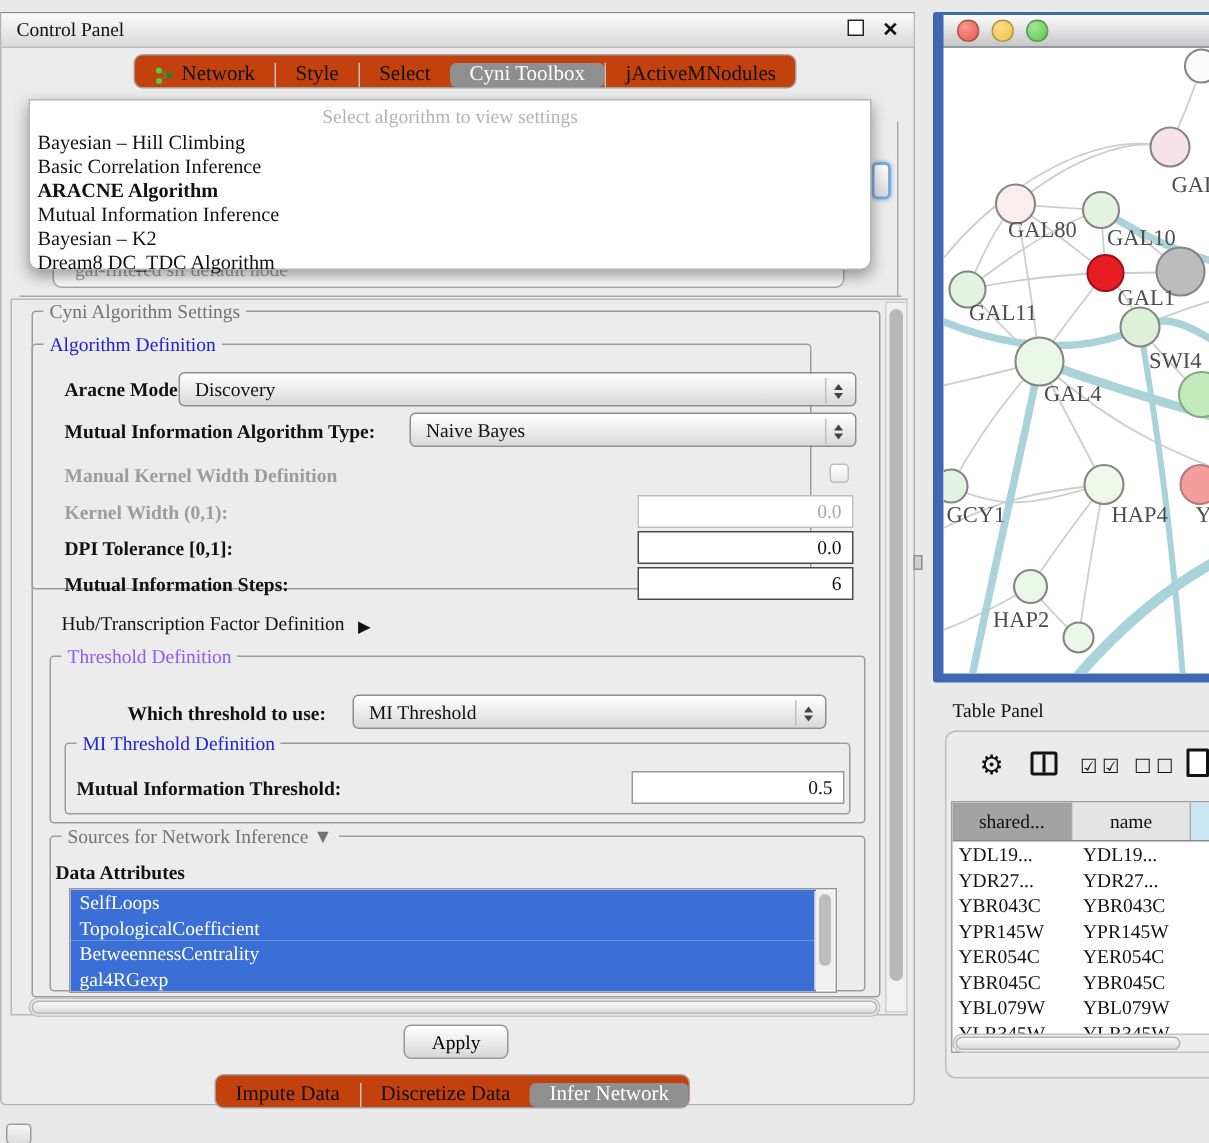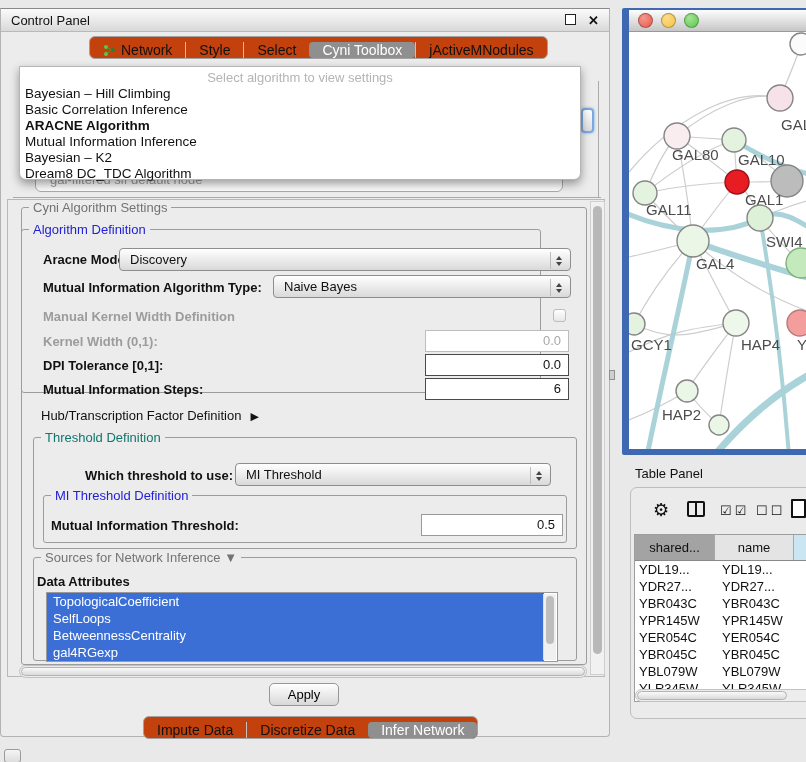--- a/index.html
+++ b/index.html
@@ -1,17 +1,17 @@
 <!DOCTYPE html>
 <html><head>
 <meta charset="utf-8">
 <style>
   html,body{margin:0;padding:0}
   #root{position:relative;width:806px;height:762px;background:#e9e9e9;overflow:hidden;
-        font-family:Liberation Sans, sans-serif;color:#111;}
+        font-family:Liberation Serif, serif;color:#111;}
   .a{position:absolute;box-sizing:border-box}
 
   
   .cp{left:0;top:8px;width:610px;height:729px;background:#ececec;
       border:1px solid #b3b3b3;border-top:1px solid #8a8a8a;border-radius:0 0 4px 4px}
   .cp-title{left:0;top:0;width:100%;height:23px;background:linear-gradient(#fbfbfb,#d9d9d9);
       border-bottom:1px solid #b9b9b9;display:flex;align-items:center;padding:0 10px;font-size:13px}
   .cp-title .t{flex:1}
   .sq{width:9px;height:9px;border:1.5px solid #222;display:inline-block;background:#fff}
   .xx{font-weight:700;font-size:13px;margin-left:12px;cursor:default}
@@ -19,21 +19,21 @@
   
   .tabstrip{display:flex;align-items:flex-end;height:23px;border:1px solid #a2a2a2;
       border-radius:6px;background:#c2410c;font-size:14px;overflow:hidden}
   .tab{display:flex;align-items:center;gap:5px;padding:0 13px;border-left:1px solid #c2c2c2;white-space:nowrap}
   .tab:first-child{border-left:none}
   .tab.sel{background:#8f8f8f;color:#fff;border-left:none;border-radius:4px}
 
   
   .group{border:1px solid #9c9c9c;border-radius:3px;background:transparent}
   .gtitle{position:absolute;top:-8px;left:7px;background:#ececec;padding:0 4px;font-size:13px;white-space:nowrap}
-  .blue{color:#2121d8}.green{color:#0f766e}.dark{color:#737373}
+  .blue{color:#2121d8}.green{color:#8b5cf6}.dark{color:#737373}
   .lbl{font-size:13px;white-space:nowrap}
   .b{font-weight:700}
   .dim{color:#9c9c9c}
 
   .combo{border:1px solid #8e8e8e;border-radius:4px;background:linear-gradient(#ffffff,#d9d9d9);
       display:flex;align-items:center;font-size:13px;padding:0 24px 0 10px;height:23px;white-space:nowrap}
   .spin{position:absolute;right:4px;top:3px;width:15px;height:17px;display:flex;flex-direction:column;
       align-items:center;justify-content:center;border-left:1px solid #bdbdbd}
   .spin i{display:block;width:0;height:0;border:3px solid transparent}
   .spin .up{border-bottom:4px solid #444;margin-bottom:2px}
@@ -210,22 +210,22 @@
     <div class="a tfield" style="left:420px;top:505px;width:142px;z-index:4">0.5</div>
 
     <div class="a group" style="left:32px;top:548px;width:544px;height:104px;z-index:2">
       <span class="gtitle dark">
         <span>Sources for Network Inference</span>
         <span>▼</span>
       </span>
     </div>
     <div class="a lbl b" style="left:36px;top:565px;z-index:3">Data Attributes</div>
     <div class="a alist" style="left:45px;top:583px;width:512px;height:70px;z-index:3">
+      <div class="aitem">SelfLoops</div>
       <div class="aitem">TopologicalCoefficient</div>
-      <div class="aitem">SelfLoops</div>
       <div class="aitem">BetweennessCentrality</div>
       <div class="aitem">gal4RGexp</div>
       <div class="alscroll">
           <div class="althumb"></div>
         </div>
     </div>
 
     <div class="a hscroll" style="left:18px;top:656px;width:568px;z-index:5">
         <div class="hthumb"></div>
       </div>

